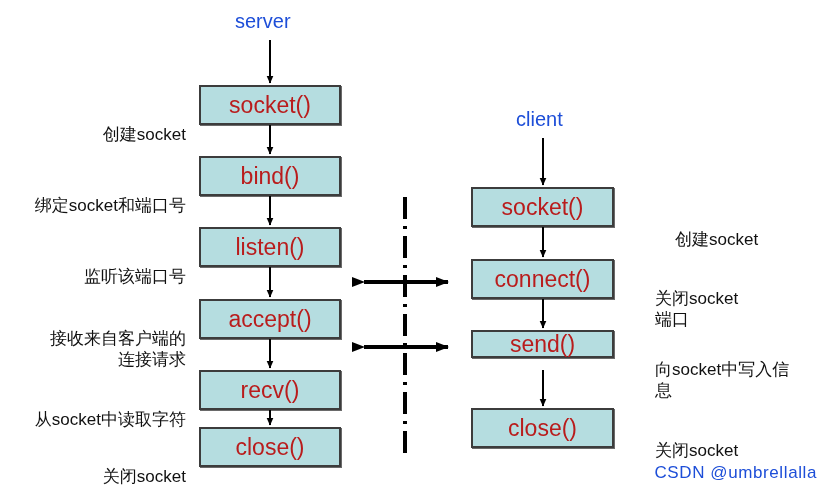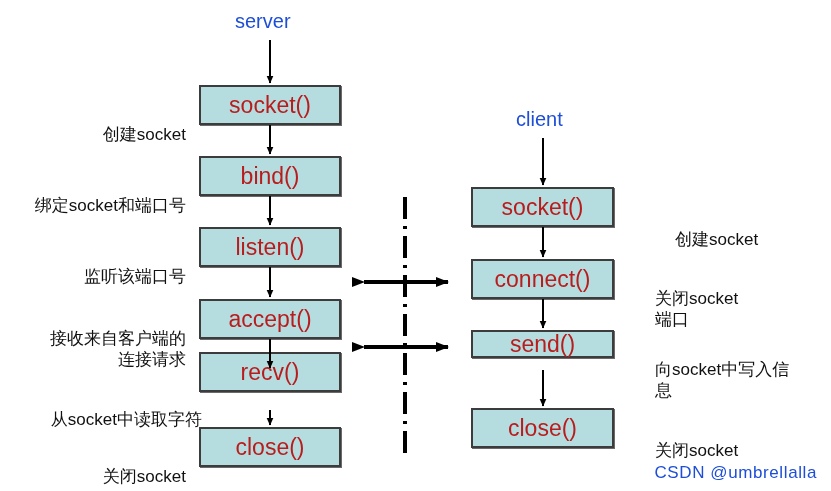--- a/index.html
+++ b/index.html
@@ -56,29 +56,29 @@
 <body>
 
 <div id="stage">
 
   <div class="endpoint-label" style="left:235px;top:10px;">server</div>
 
   <div class="node" style="left:199px;top:85px;width:142px;height:40px;">socket()</div>
   <div class="node" style="left:199px;top:156px;width:142px;height:40px;">bind()</div>
   <div class="node" style="left:199px;top:227px;width:142px;height:40px;">listen()</div>
   <div class="node" style="left:199px;top:299px;width:142px;height:40px;">accept()</div>
-  <div class="node" style="left:199px;top:352px;width:142px;height:40px;">recv()</div>
+  <div class="node" style="left:199px;top:370px;width:142px;height:40px;">recv()</div>
   <div class="node" style="left:199px;top:427px;width:142px;height:40px;">close()</div>
 
   <div class="side-label left" style="left:0px;top:94px;width:186px;">创建socket</div>
   <div class="side-label left" style="left:0px;top:165px;width:186px;">绑定socket和端口号</div>
   <div class="side-label left" style="left:0px;top:236px;width:186px;">监听该端口号</div>
   <div class="side-label left" style="left:0px;top:298px;width:186px;">接收来自客户端的
 连接请求</div>
-  <div class="side-label left" style="left:0px;top:379px;width:186px;padding-left:16px;">从socket中读取字符</div>
+  <div class="side-label left" style="left:0px;top:379px;width:186px;">从socket中读取字符</div>
   <div class="side-label left" style="left:0px;top:436px;width:186px;">关闭socket</div>
 
   <div class="endpoint-label" style="left:516px;top:108px;">client</div>
 
   <div class="node" style="left:471px;top:187px;width:143px;height:40px;">socket()</div>
   <div class="node" style="left:471px;top:259px;width:143px;height:40px;">connect()</div>
   <div class="node" style="left:471px;top:330px;width:143px;height:28px;">send()</div>
   <div class="node" style="left:471px;top:408px;width:143px;height:40px;">close()</div>
 
   <div class="side-label right" style="left:675px;top:199px;width:160px;">创建socket</div>

